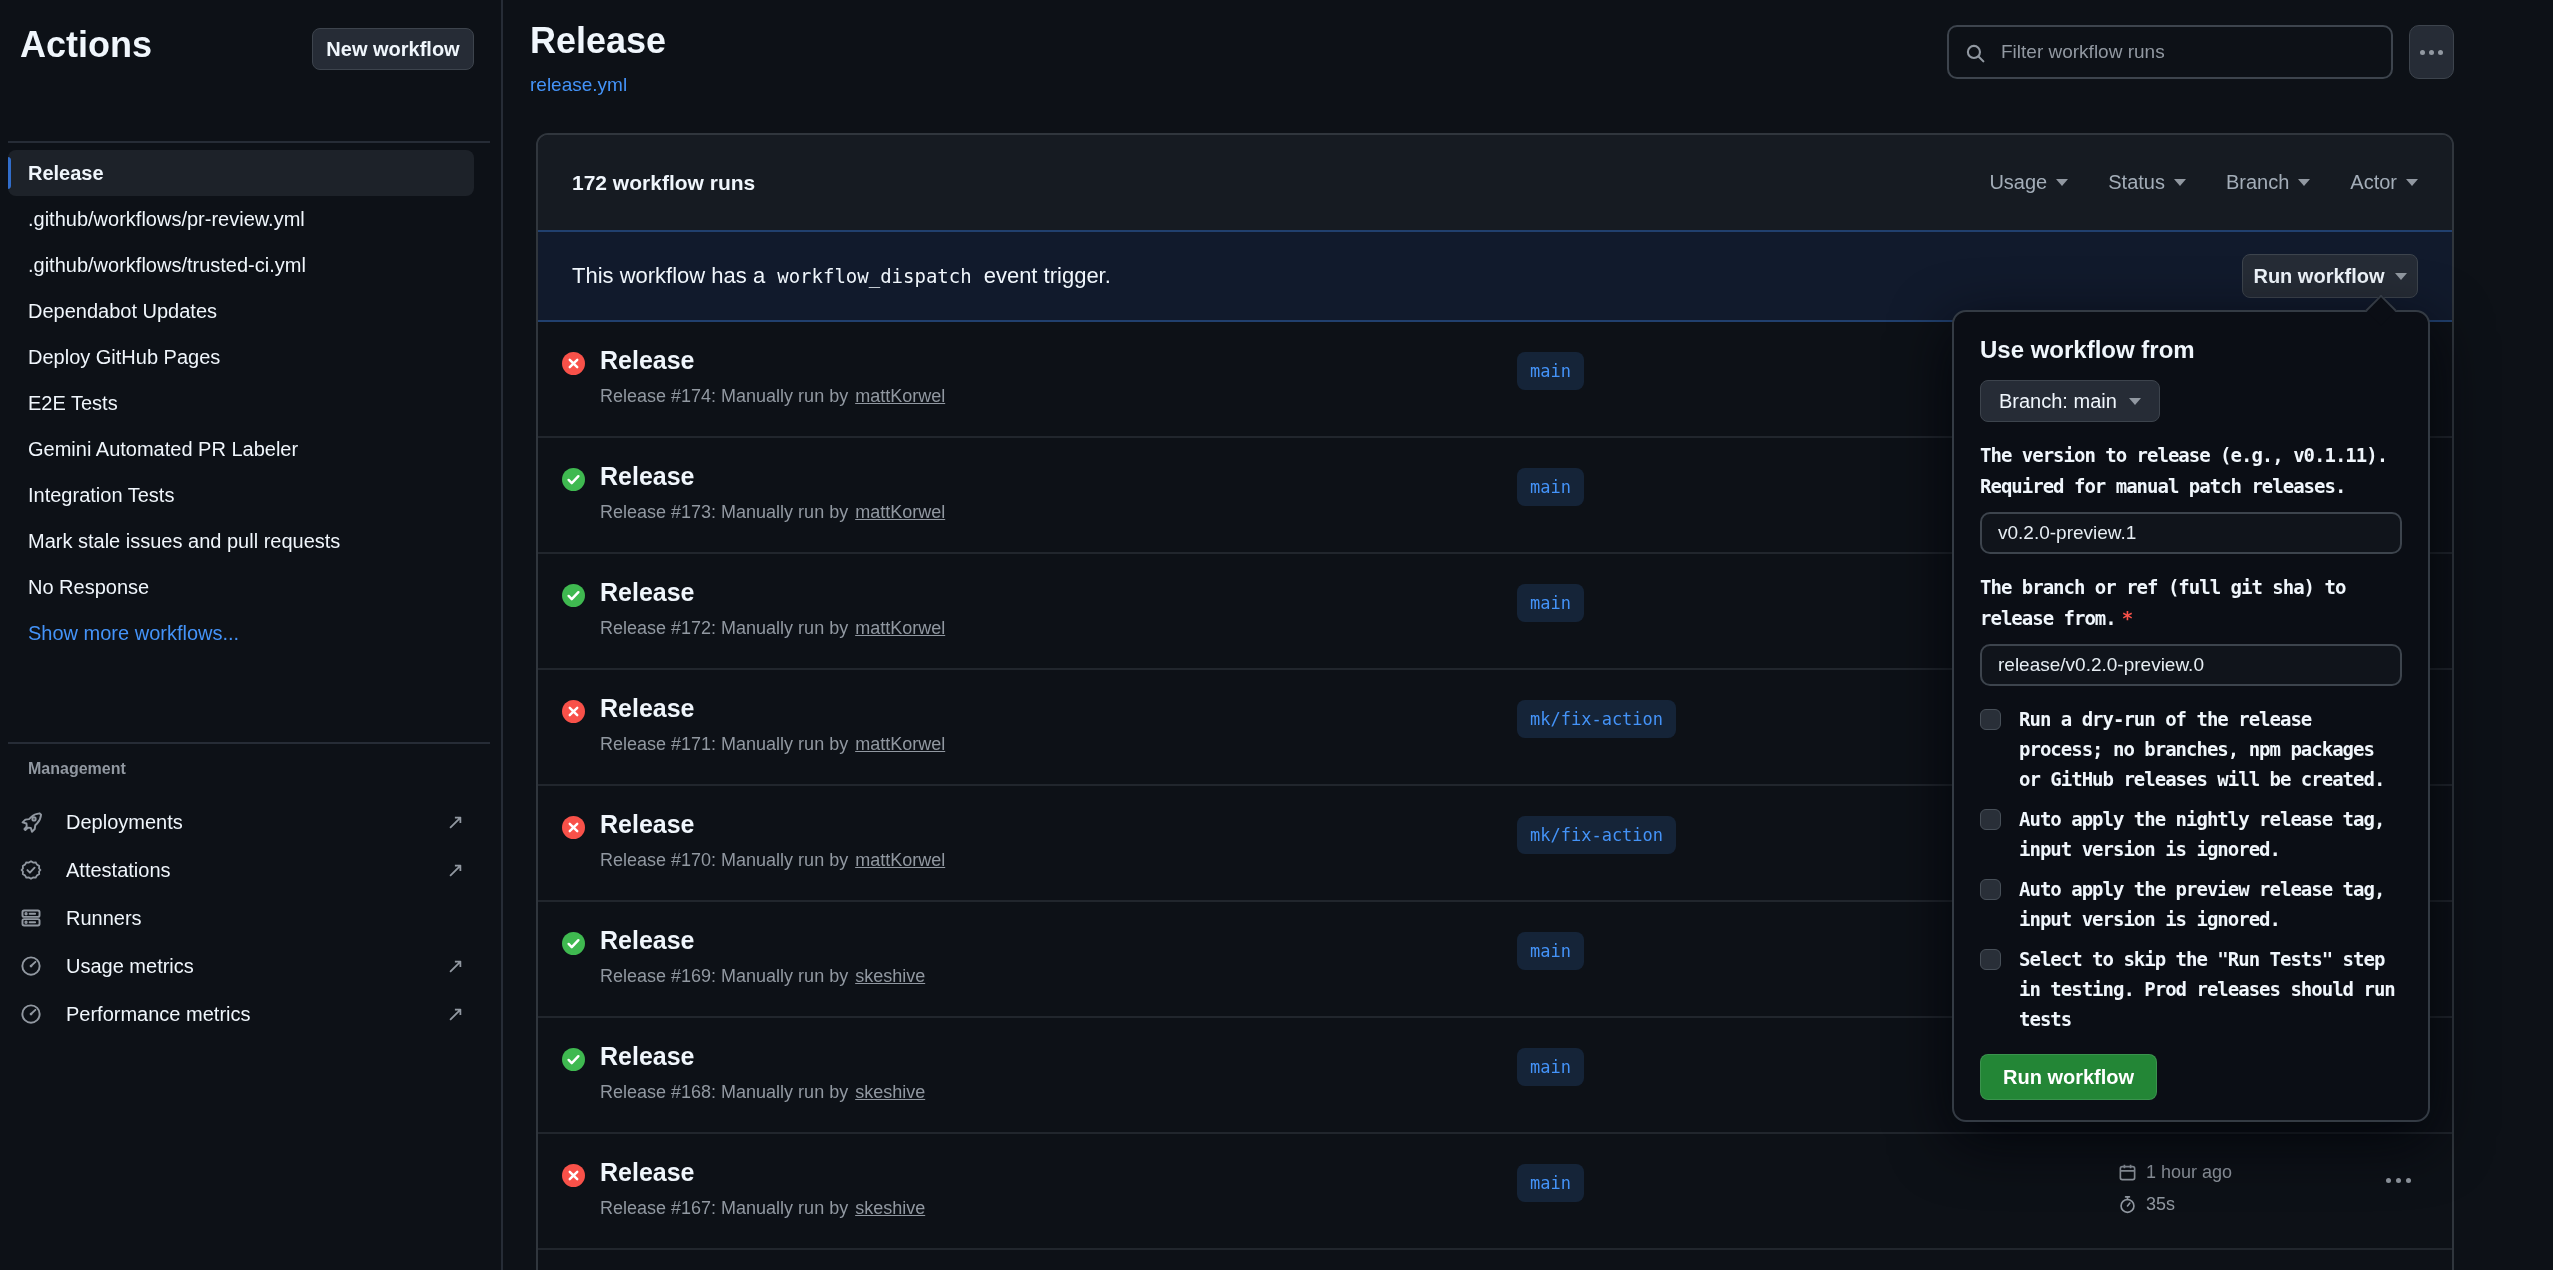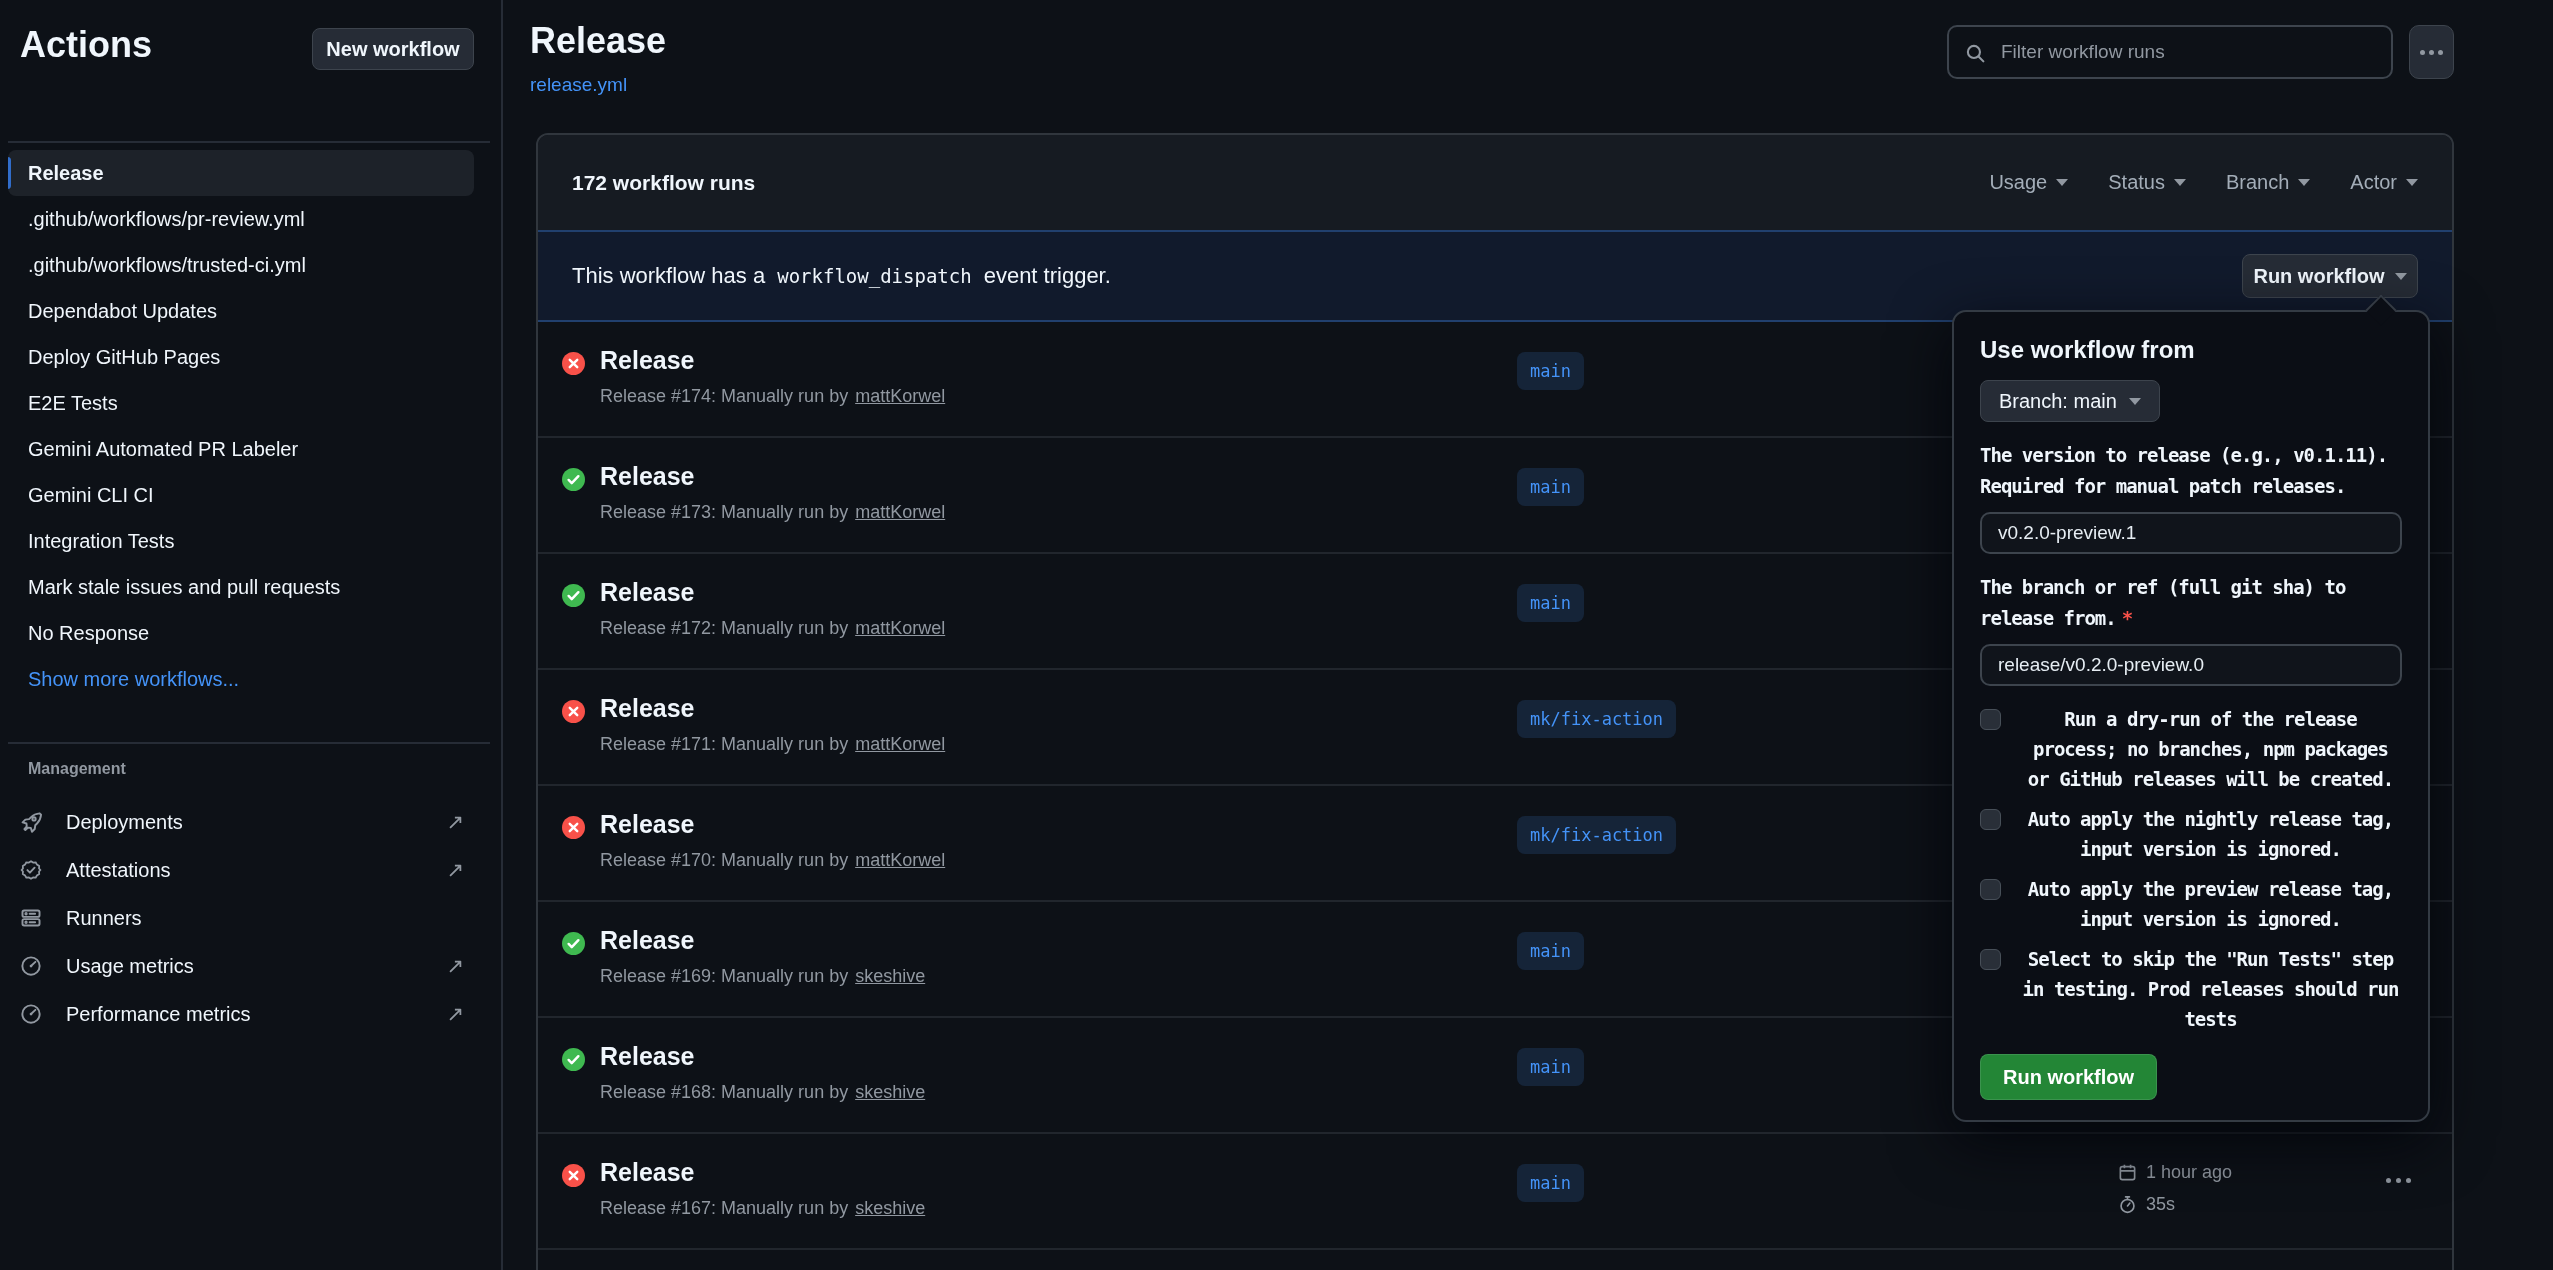--- a/index.html
+++ b/index.html
@@ -85,21 +85,21 @@
     box-shadow:0 18px 60px rgba(1,4,9,0.85); z-index:50; }
   .popup .notch { position:absolute; top:-13px; left:416px; width:22px; height:22px; background:#0b0e15;
     border-left:2px solid #343b44; border-top:2px solid #343b44; transform:rotate(45deg); }
   .pp-head { font-size:24px; font-weight:600; }
   .pp-branch { margin-top:16px; height:42px; padding:0 18px; display:inline-flex; align-items:center; gap:12px;
     background:#262c36; border:1px solid #3d444d; border-radius:8px; font-size:20px; color:#f0f6fc; cursor:pointer; }
   .pp-desc { margin-top:18px; font-size:19px; font-weight:700; line-height:31px; letter-spacing:-1px; }
   .pp-desc .req { color:#f85149; margin-left:6px; }
   .pp-input { margin-top:10px; width:100%; height:42px; background:#10141b; border:2px solid #3d444d;
     border-radius:10px; padding:0 16px; color:#e6edf3; font-size:19px; font-family:"Liberation Sans",sans-serif; outline:none; }
-  .cb-row { margin-top:10px; display:flex; gap:18px;text-align:center; }
+  .cb-row { margin-top:10px; display:flex; gap:18px; }
   .cb-row.first { margin-top:18px; }
   .cb { flex:none; width:21px; height:21px; margin-top:5px; background:#292f38; border:1px solid #474f58;
     border-radius:6px; cursor:pointer; }
   .cb-label { font-size:19px; font-weight:700; line-height:30px; letter-spacing:-1px; }
   .btn-run-green { margin-top:20px; height:46px; padding:0 22px; display:inline-flex; align-items:center;
     background:#238636; border:1px solid rgba(240,246,252,0.12); border-radius:8px;
     font-size:20px; font-weight:600; color:#fff; cursor:pointer; }
 </style>
 </head>
 <body>
@@ -110,21 +110,20 @@
   <div class="sb-hr" style="top:141px"></div>
 
   <ul class="sb-nav">
     <li class="sel">Release</li>
     <li>.github/workflows/pr-review.yml</li>
     <li>.github/workflows/trusted-ci.yml</li>
     <li>Dependabot Updates</li>
     <li>Deploy GitHub Pages</li>
     <li>E2E Tests</li>
     <li>Gemini Automated PR Labeler</li>
-    <li>Gemini CLI CI</li>
     <li>Integration Tests</li>
     <li>Mark stale issues and pull requests</li>
     <li>No Response</li>
     <li class="more">Show more workflows...</li>
   </ul>
 
   <div class="sb-hr" style="top:742px"></div>
   <div class="mgmt-label">Management</div>
 
   <ul class="mgmt">

